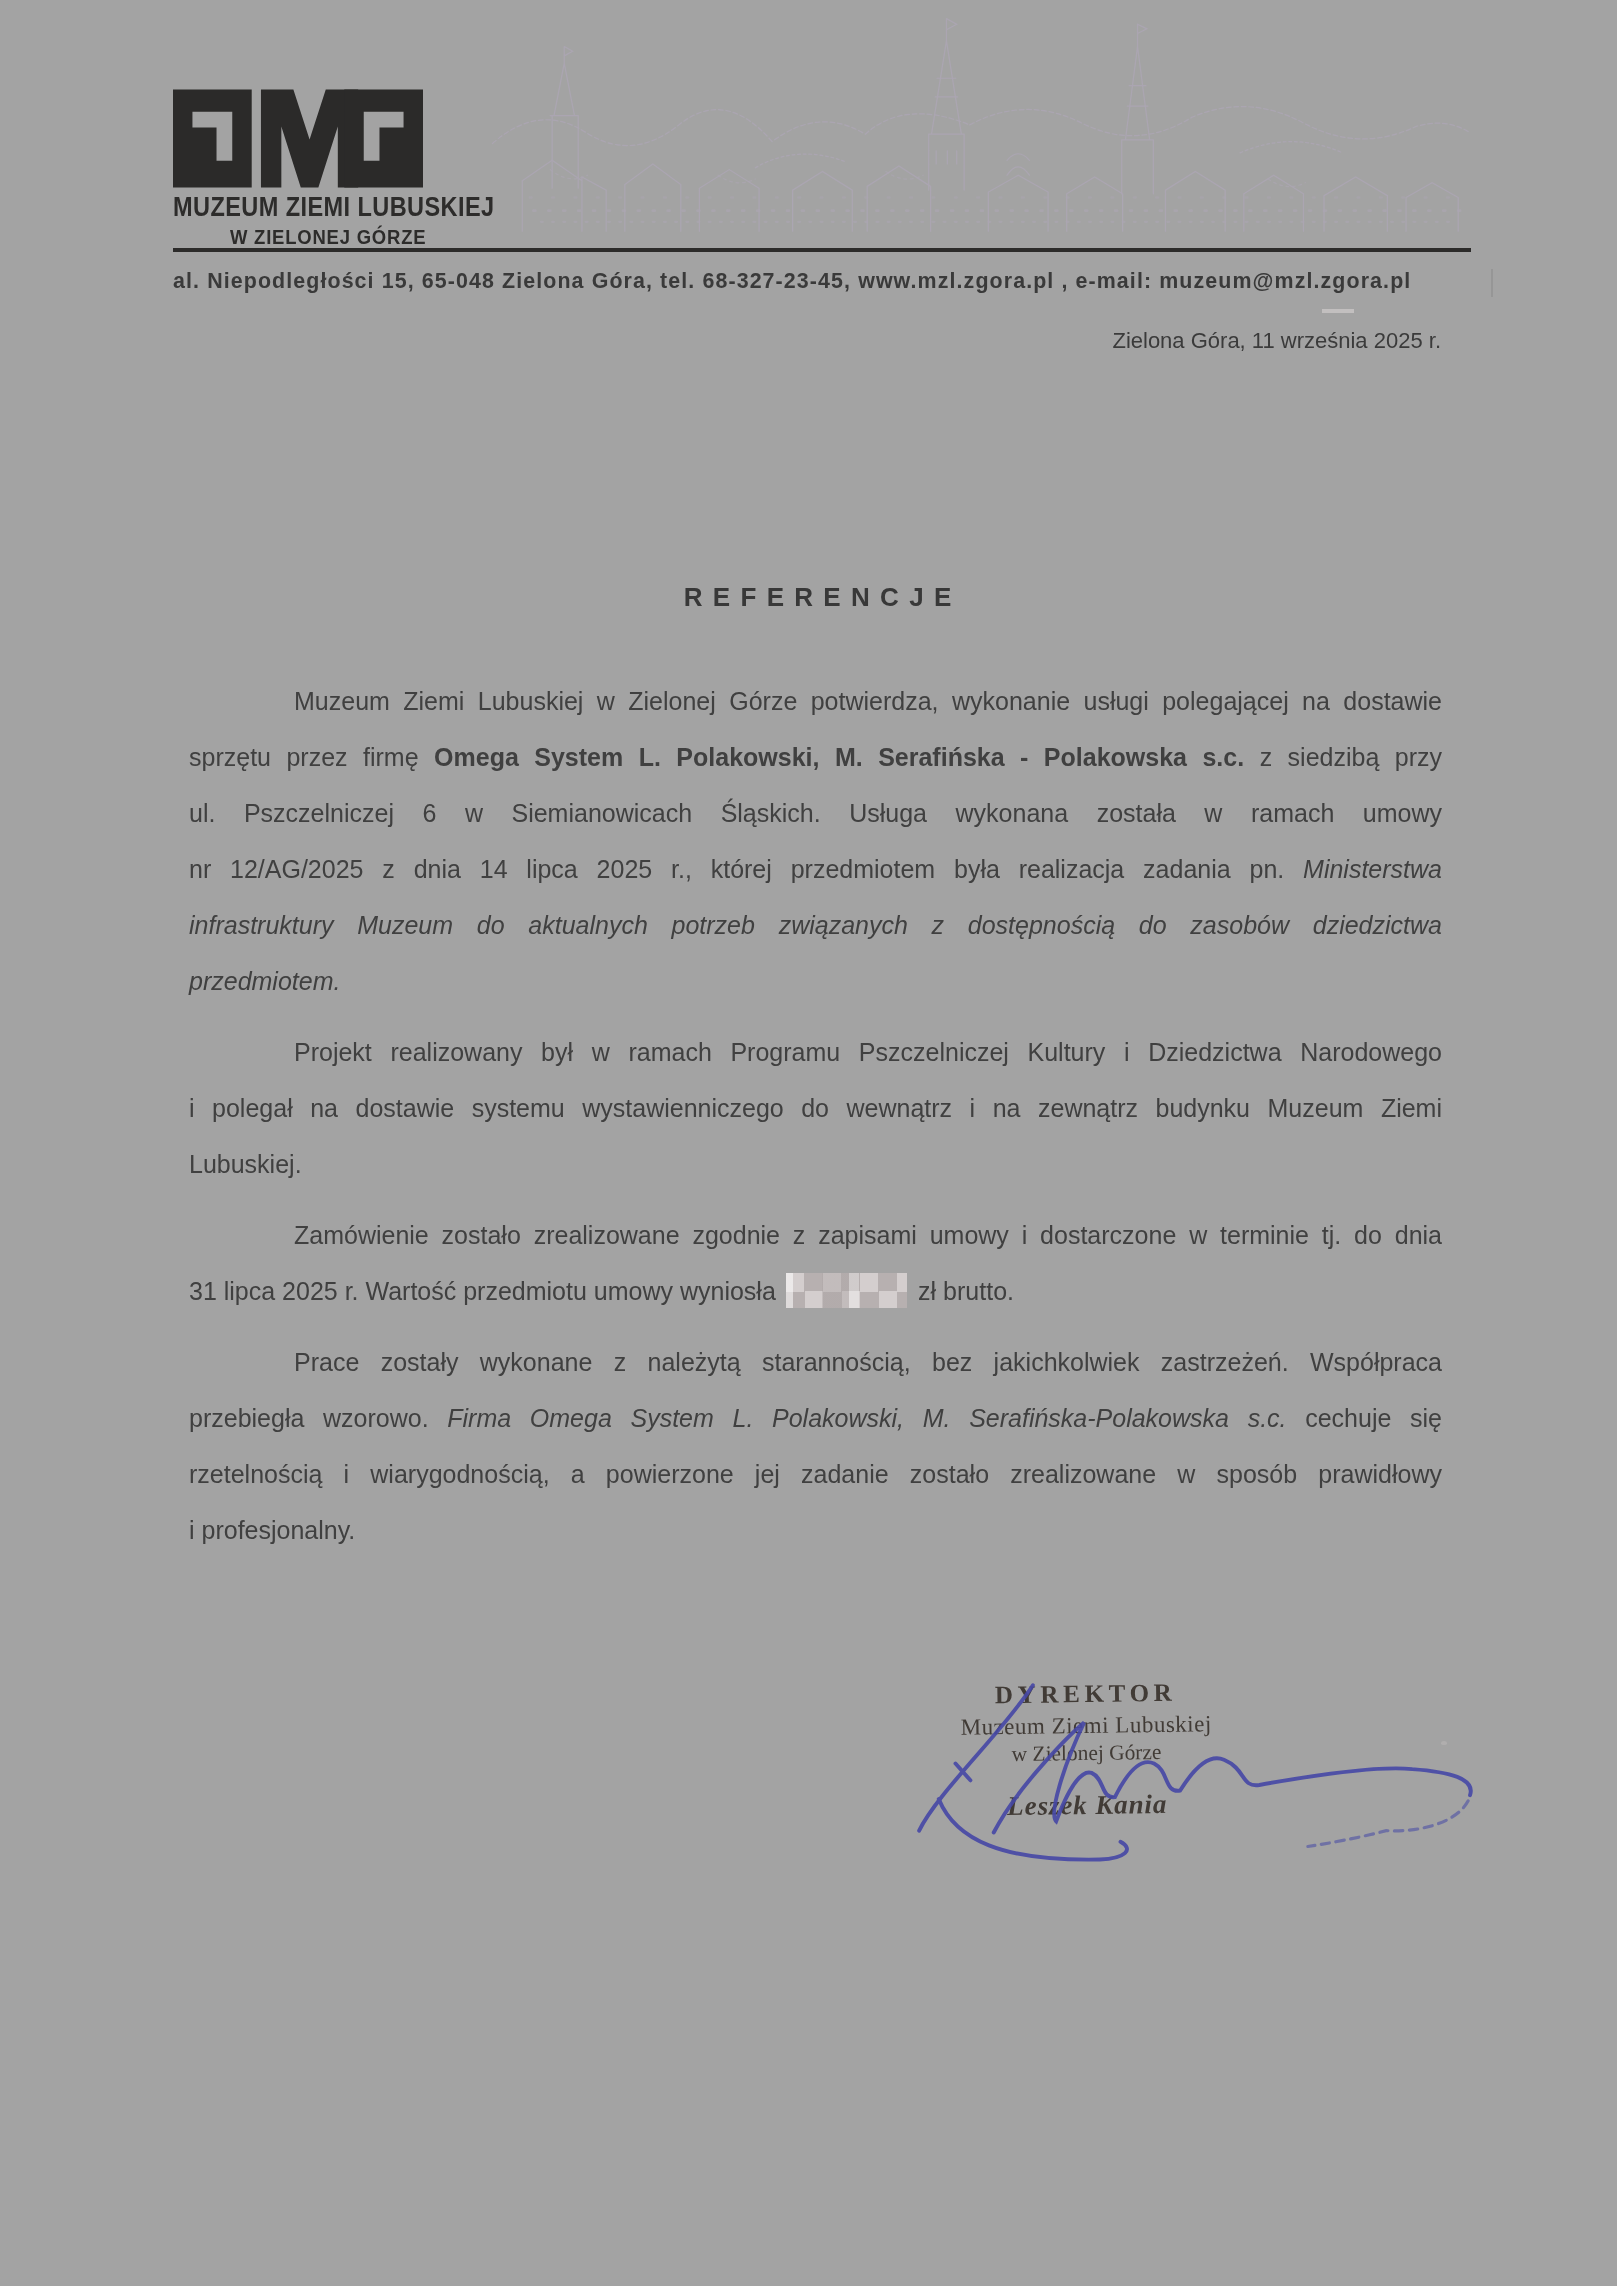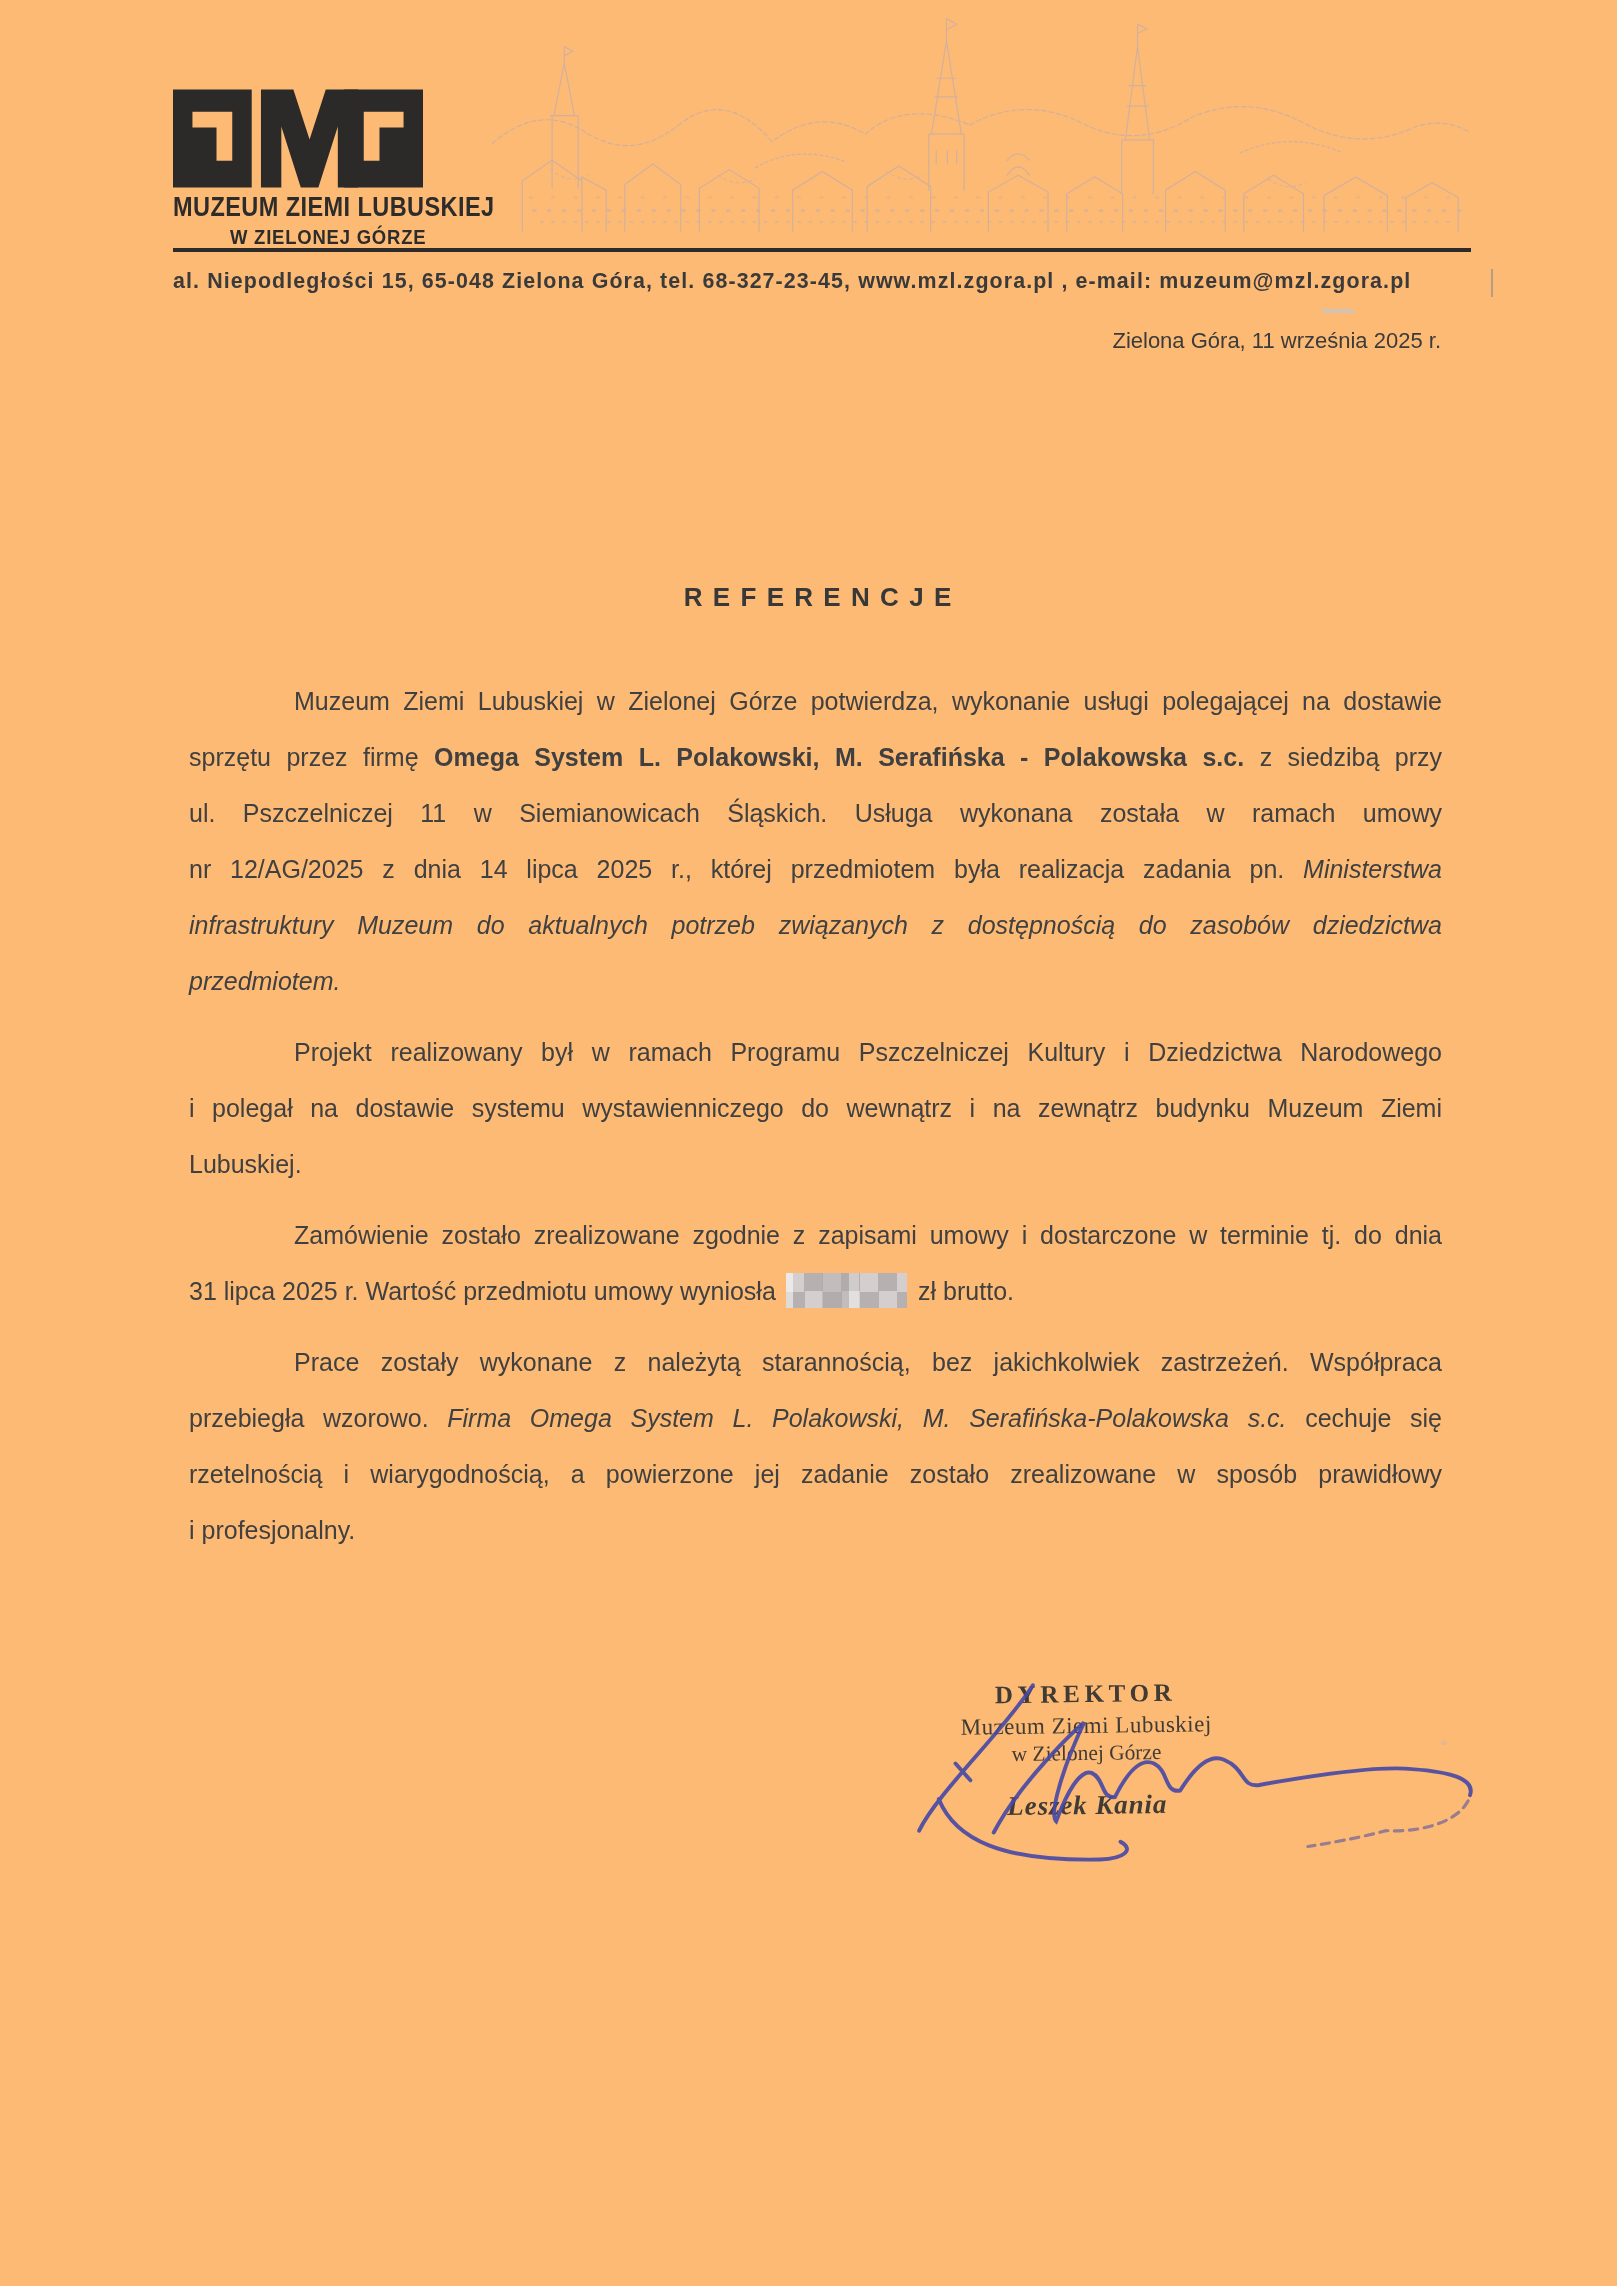--- a/index.html
+++ b/index.html
@@ -1,19 +1,19 @@
 <!DOCTYPE html>
 <html style="font-size:15px"><head>
 <meta charset="utf-8">
 <title>REFERENCJE</title>
 <style>
   html,body{margin:0;padding:0;background:#e8e8e8;}
   .page{
     position:relative; width:1617px; height:2287px; margin:0 auto;
-    background:#fdba74; overflow:hidden;
+    background:#a3a3a3; overflow:hidden;
     font-family:"Liberation Sans","DejaVu Sans",sans-serif;
     color:#3f3f3f;
   }
   
   .logo-mark{position:absolute; left:173px; top:89px;}
   .org-name{
     position:absolute; left:173px; top:191px; width:310px;
     font-size:28px; font-weight:700; color:#2d2c2b; white-space:nowrap;
   }
   .org-name>span{display:inline-block; transform:scaleX(.84); transform-origin:left center; letter-spacing:0.5px;}
@@ -113,21 +113,21 @@
   <div class="address">al. Niepodległości 15, 65-048 Zielona Góra, tel. 68-327-23-45, www.mzl.zgora.pl , e-mail: muzeum@mzl.zgora.pl</div>
 
   <div class="dateline">Zielona Góra, 11 września 2025 r.</div>
 
   <h1 class="doc-title">REFERENCJE</h1>
 
   <main class="body-text" id="paragraphs">
       <div class="para">
         <div class="line first"><span>Muzeum Ziemi Lubuskiej w Zielonej Górze potwierdza, wykonanie usługi polegającej na dostawie</span></div>
         <div class="line"><span>sprzętu przez firmę </span><span class="seg-bi">Omega System L. Polakowski, M. Serafińska - Polakowska s.c.</span><span> z siedzibą przy</span></div>
-        <div class="line"><span>ul. Pszczelniczej 11 w Siemianowicach Śląskich. Usługa wykonana została w ramach umowy</span></div>
+        <div class="line"><span>ul. Pszczelniczej 6 w Siemianowicach Śląskich. Usługa wykonana została w ramach umowy</span></div>
         <div class="line"><span>nr 12/AG/2025 z dnia 14 lipca 2025 r., której przedmiotem była realizacja zadania pn. </span><span class="seg-i">Ministerstwa</span></div>
         <div class="line"><span class="seg-i">infrastruktury Muzeum do aktualnych potrzeb związanych z dostępnością do zasobów dziedzictwa</span></div>
         <div class="line last"><span class="seg-i">przedmiotem.</span></div>
       </div>
       <div class="para">
         <div class="line first"><span>Projekt realizowany był w ramach Programu Pszczelniczej Kultury i Dziedzictwa Narodowego</span></div>
         <div class="line"><span>i polegał na dostawie systemu wystawienniczego do wewnątrz i na zewnątrz budynku Muzeum Ziemi</span></div>
         <div class="line last"><span>Lubuskiej.</span></div>
       </div>
       <div class="para">

